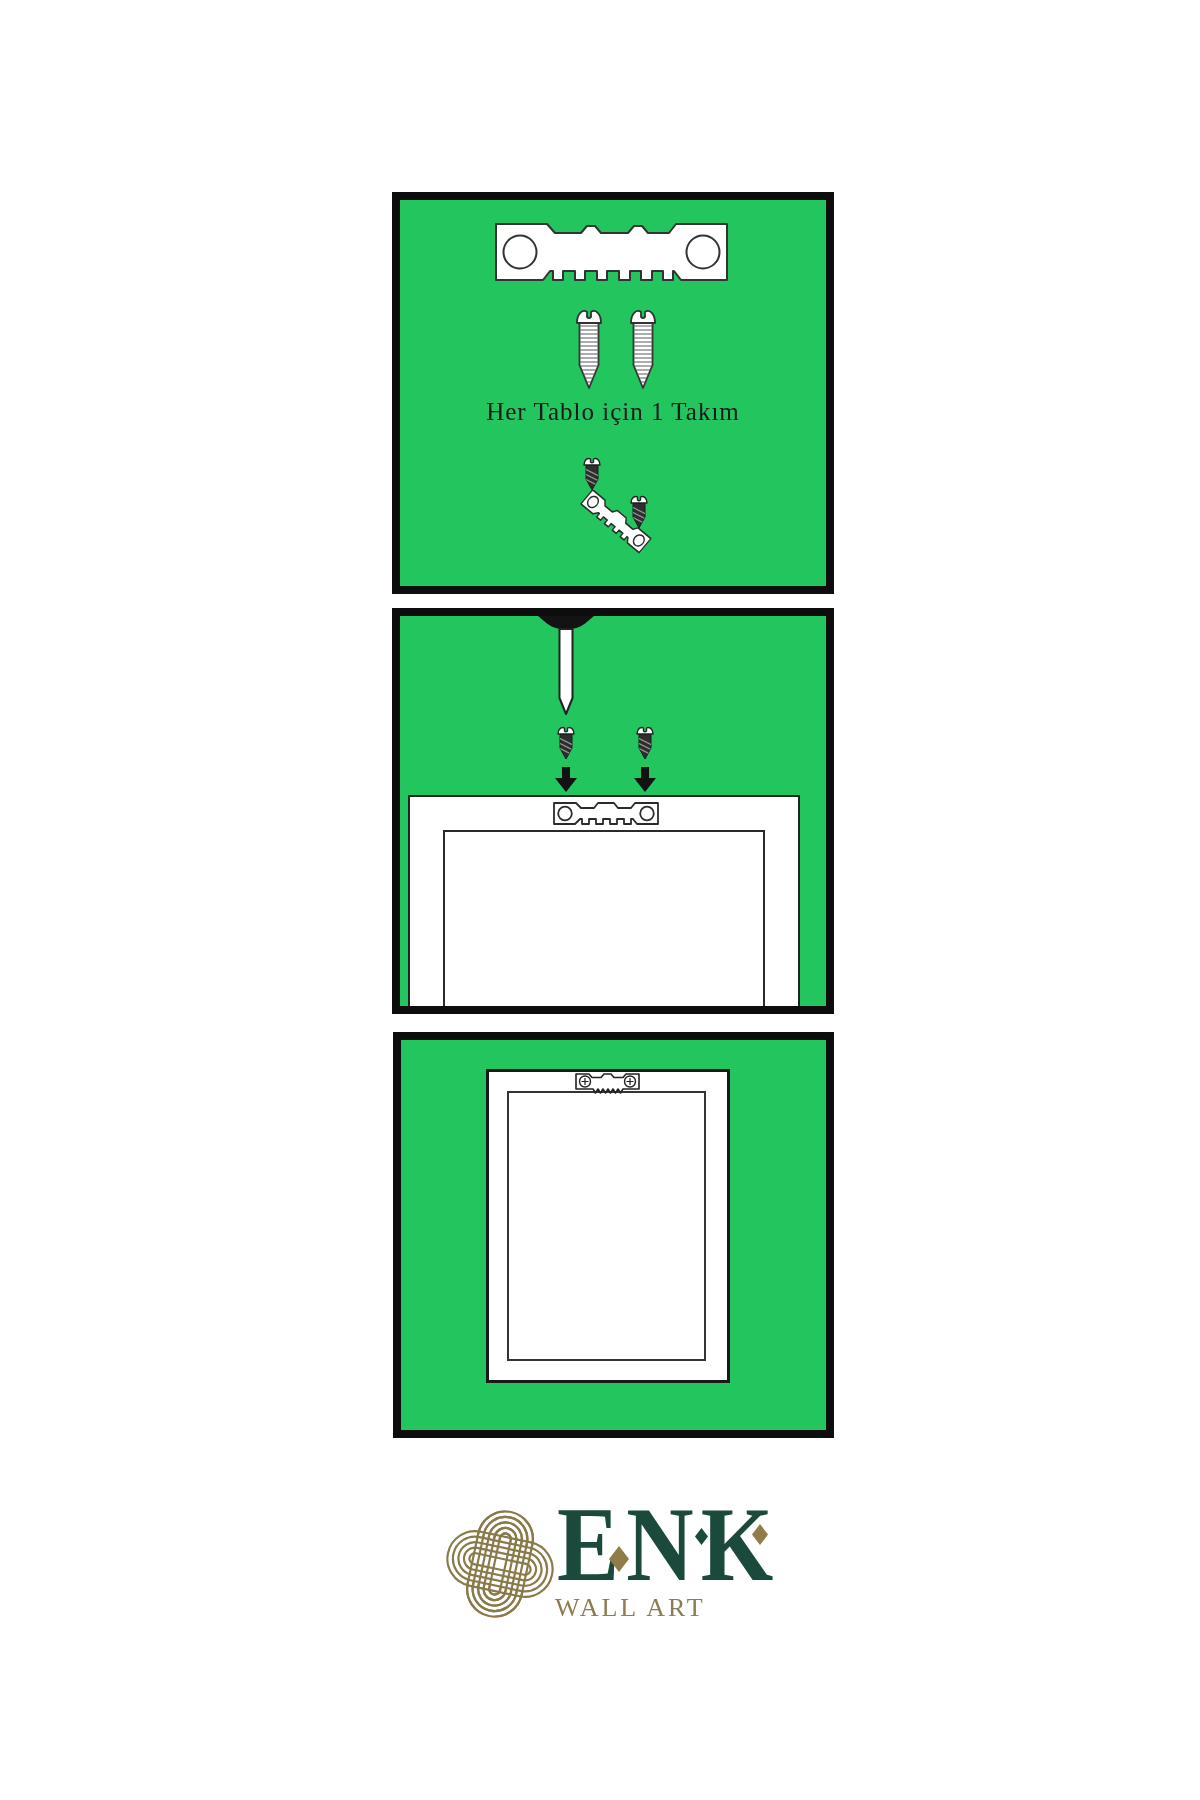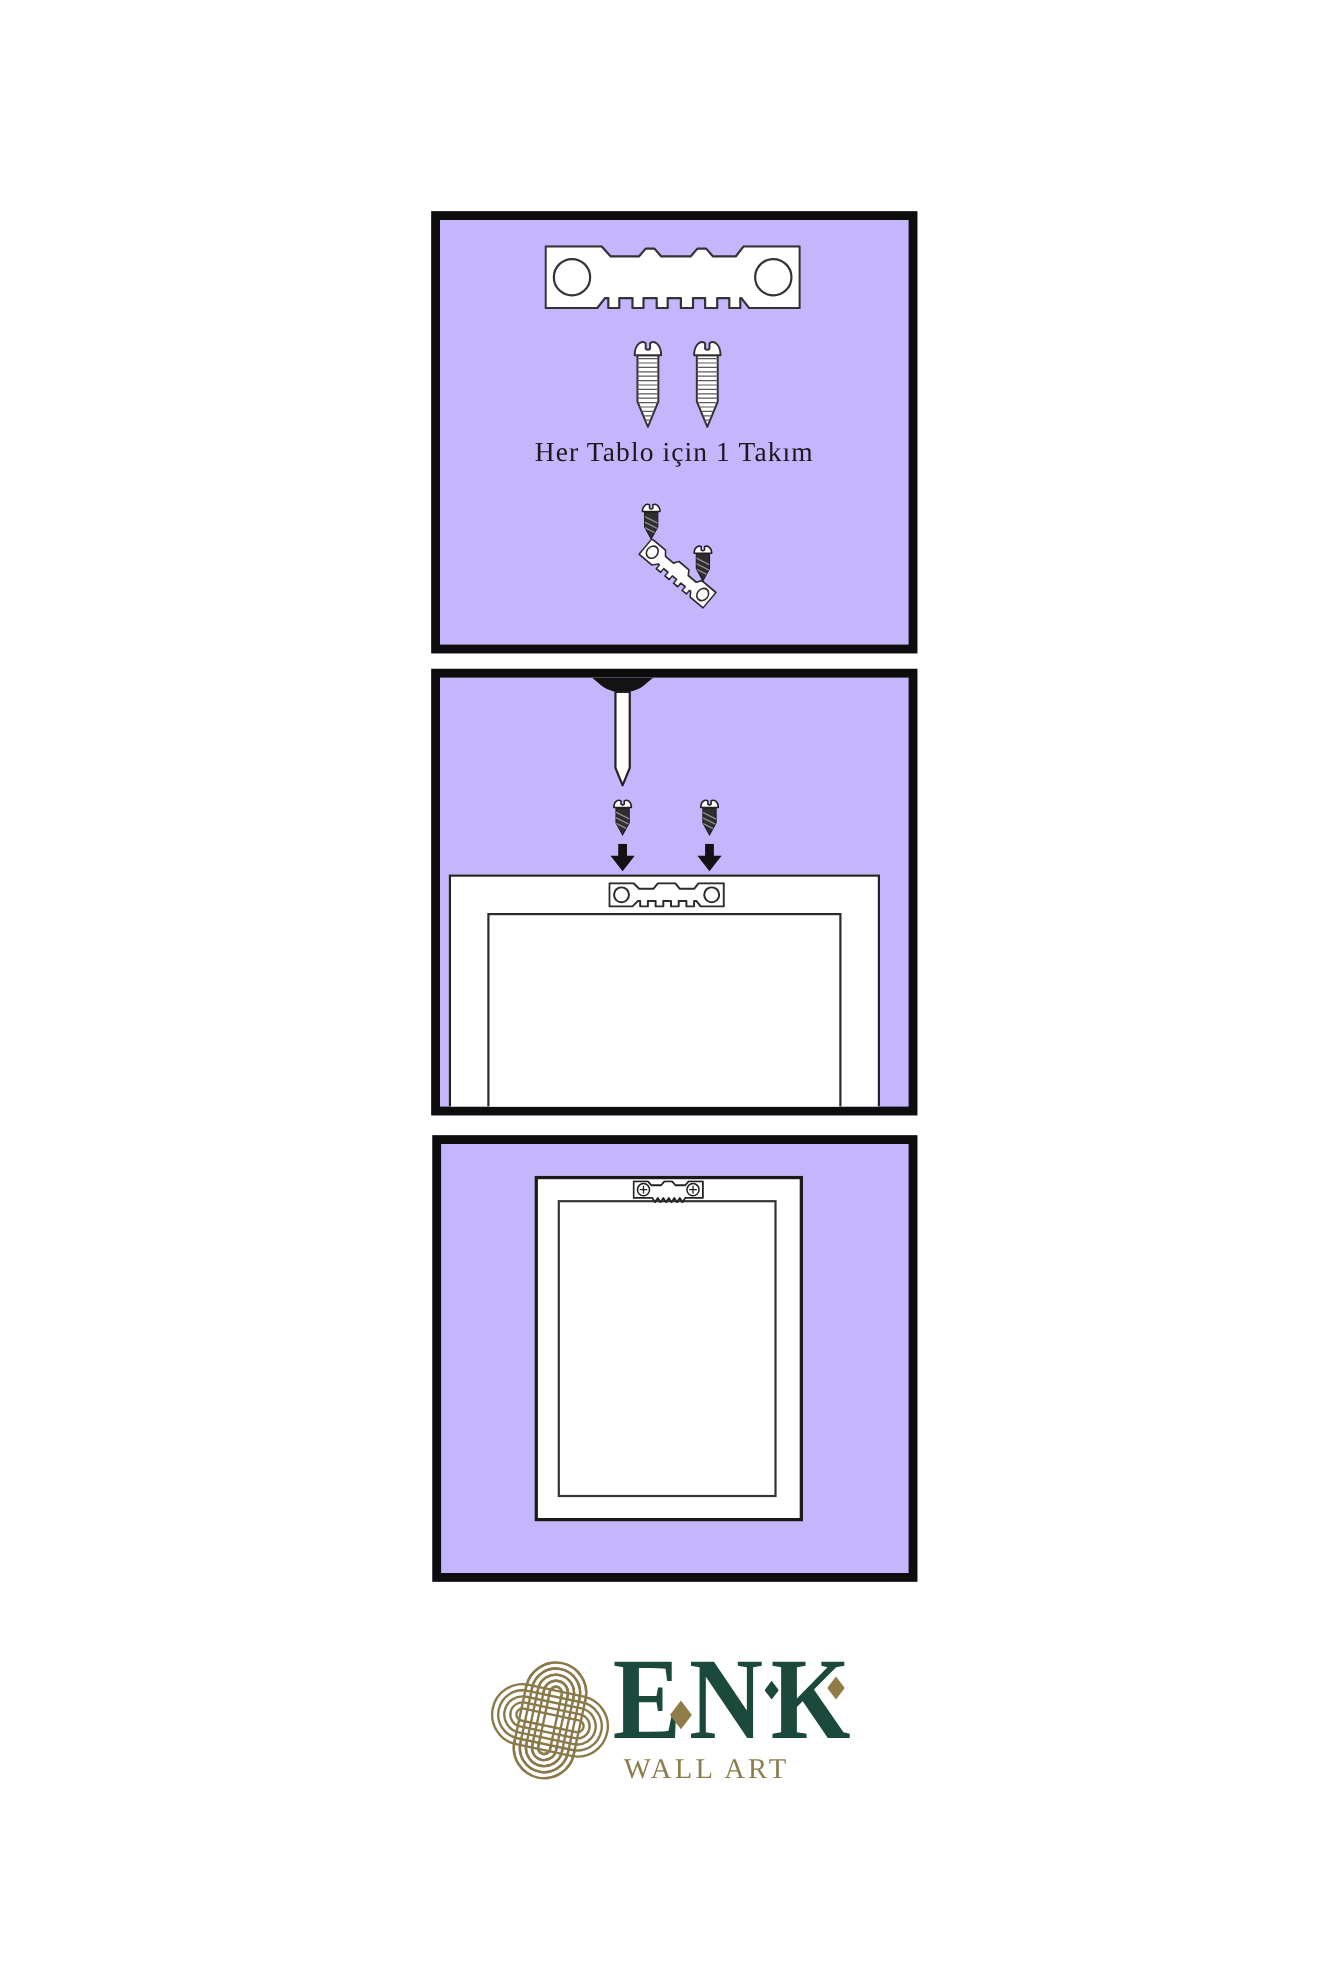--- a/index.html
+++ b/index.html
@@ -1,34 +1,34 @@
 <!DOCTYPE html>
 <html><head>
 <meta charset="utf-8">
 <style>
   html,body{margin:0;padding:0;background:#ffffff;}
   .stage{position:relative;width:1200px;height:1800px;background:#ffffff;overflow:hidden;
          font-family:"Liberation Serif", serif;}
-  .panel{position:absolute;border:8px solid #0d0d0d;background:#c4b5fd;overflow:hidden;}
+  .panel{position:absolute;border:8px solid #0d0d0d;background:#22c55e;overflow:hidden;}
   #panel-1{left:392px;top:192px;width:426px;height:386px;}
   #panel-2{left:392px;top:608px;width:426px;height:390px;}
   #panel-3{left:393px;top:1032px;width:425px;height:390px;}
   .abs{position:absolute;}
   .caption{position:absolute;left:0;right:0;text-align:center;
            font-size:25px;letter-spacing:1px;color:#1a1a1a;white-space:nowrap;}
   .frame-line{position:absolute;box-sizing:border-box;background:#ffffff;}
   #p2-frame-outer{left:8px;top:179px;width:392px;height:215px;border:2px solid #232323;}
   #p2-frame-inner{left:43px;top:214px;width:322px;height:180px;border:2px solid #2a2a2a;}
   #p3-frame-outer{left:85px;top:29px;width:244px;height:314px;border:3px solid #1a1a1a;}
   #p3-frame-inner{left:106px;top:51px;width:199px;height:270px;border:2px solid #343434;}
   .logo{position:absolute;left:437px;top:1496px;width:360px;height:140px;}
   .brand{position:absolute;left:120px;top:-4px;font-size:106px;line-height:1;
          font-weight:700;color:#1b4a3d;letter-spacing:8px;transform:scaleX(.88);
          transform-origin:left top;font-family:"Liberation Serif",serif;}
-  .subtitle{position:absolute;left:130px;top:97px;font-size:26px;letter-spacing:3px;
+  .subtitle{position:absolute;left:118px;top:97px;font-size:26px;letter-spacing:3px;
             color:#8d7c4e;font-family:"Liberation Serif",serif;white-space:nowrap;}
   .diamond{position:absolute;clip-path:polygon(50% 0,100% 50%,50% 100%,0 50%);}
   .d-gold{background:#8f7c48;}
   .d-green{background:#1b4a3d;}
 </style>
 </head>
 <body>
 
 <div class="stage">
 

